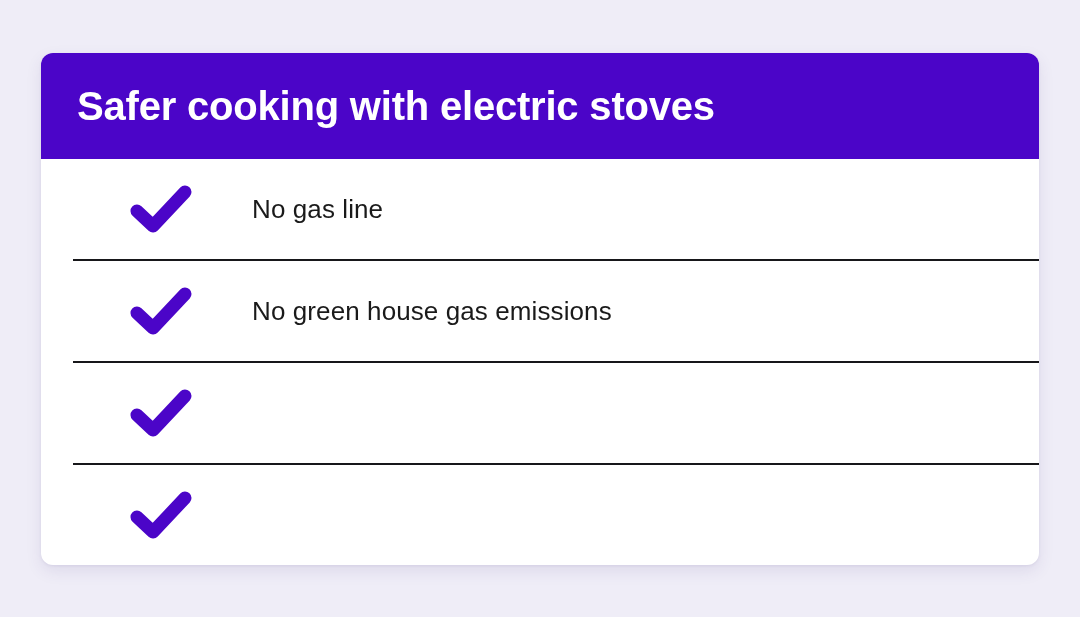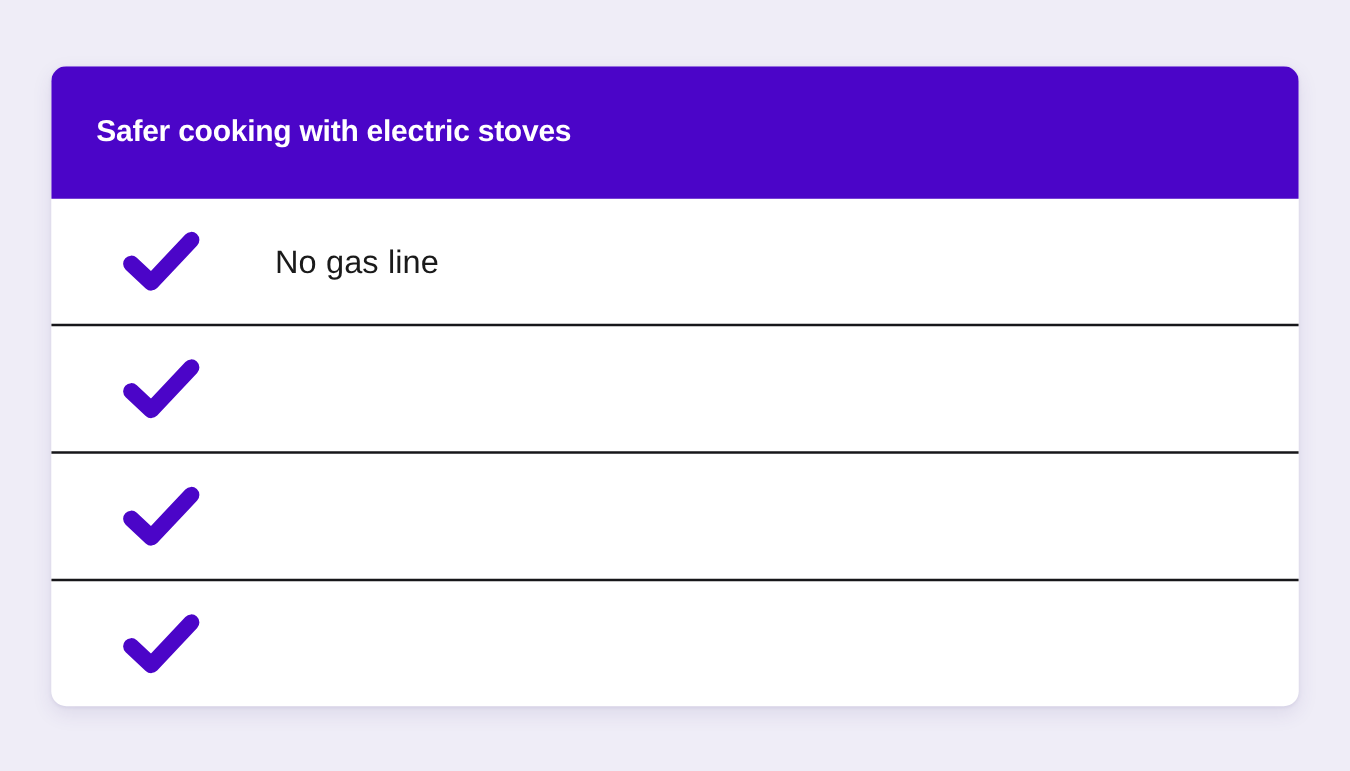--- a/index.html
+++ b/index.html
@@ -40,40 +40,41 @@
     flex: 0 0 106px;
     background: #4b05c8;
     display: flex;
     align-items: center;
     box-sizing: border-box;
     padding: 0 0 0 36px;
   }
 
   .card-title {
     color: #ffffff;
-    font-size: 24px;
+    font-size: 40px;
     font-weight: bold;
     letter-spacing: -0.2px;
     line-height: 1.1;
     white-space: nowrap;
   }
 
   .card-body {
     flex: 1 1 auto;
     display: flex;
     flex-direction: column;
   }
 
   .row {
     flex: 1 1 0;
     display: flex;
     align-items: center;
     box-sizing: border-box;
     position: relative;
     min-height: 0;
+    margin-left: 32px;
   }
 
   .row + .row {
     border-top: 2px solid #17171a;
   }
 
   .check-cell {
     flex: 0 0 179px;
     display: flex;
     align-items: center;
@@ -122,20 +123,21 @@
       </div>
 
       <div class="row">
         <div class="check-cell">
           <span class="check-icon">
             <svg viewBox="0 0 62 50" width="62" height="50" aria-hidden="true">
               <path d="M7 27 L23 42 L55 8" fill="none" stroke="#4b05c8" stroke-width="13" stroke-linecap="round" stroke-linejoin="round"></path>
             </svg>
           </span>
         </div>
+        <div class="row-label">No green house gas emissions</div>
       </div>
 
       <div class="row">
         <div class="check-cell">
           <span class="check-icon">
             <svg viewBox="0 0 62 50" width="62" height="50" aria-hidden="true">
               <path d="M7 27 L23 42 L55 8" fill="none" stroke="#4b05c8" stroke-width="13" stroke-linecap="round" stroke-linejoin="round"></path>
             </svg>
           </span>
         </div>

